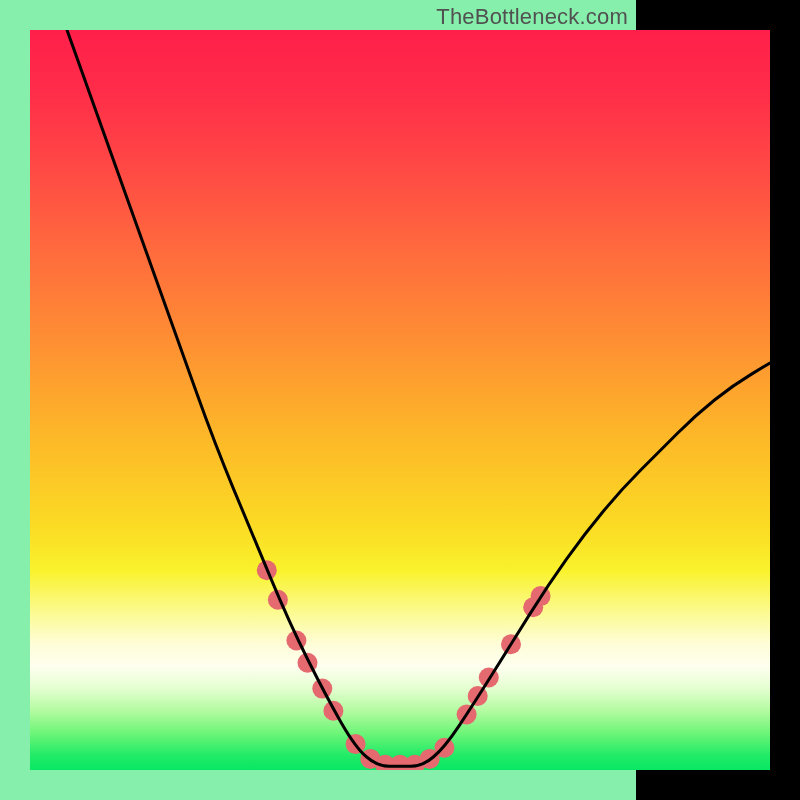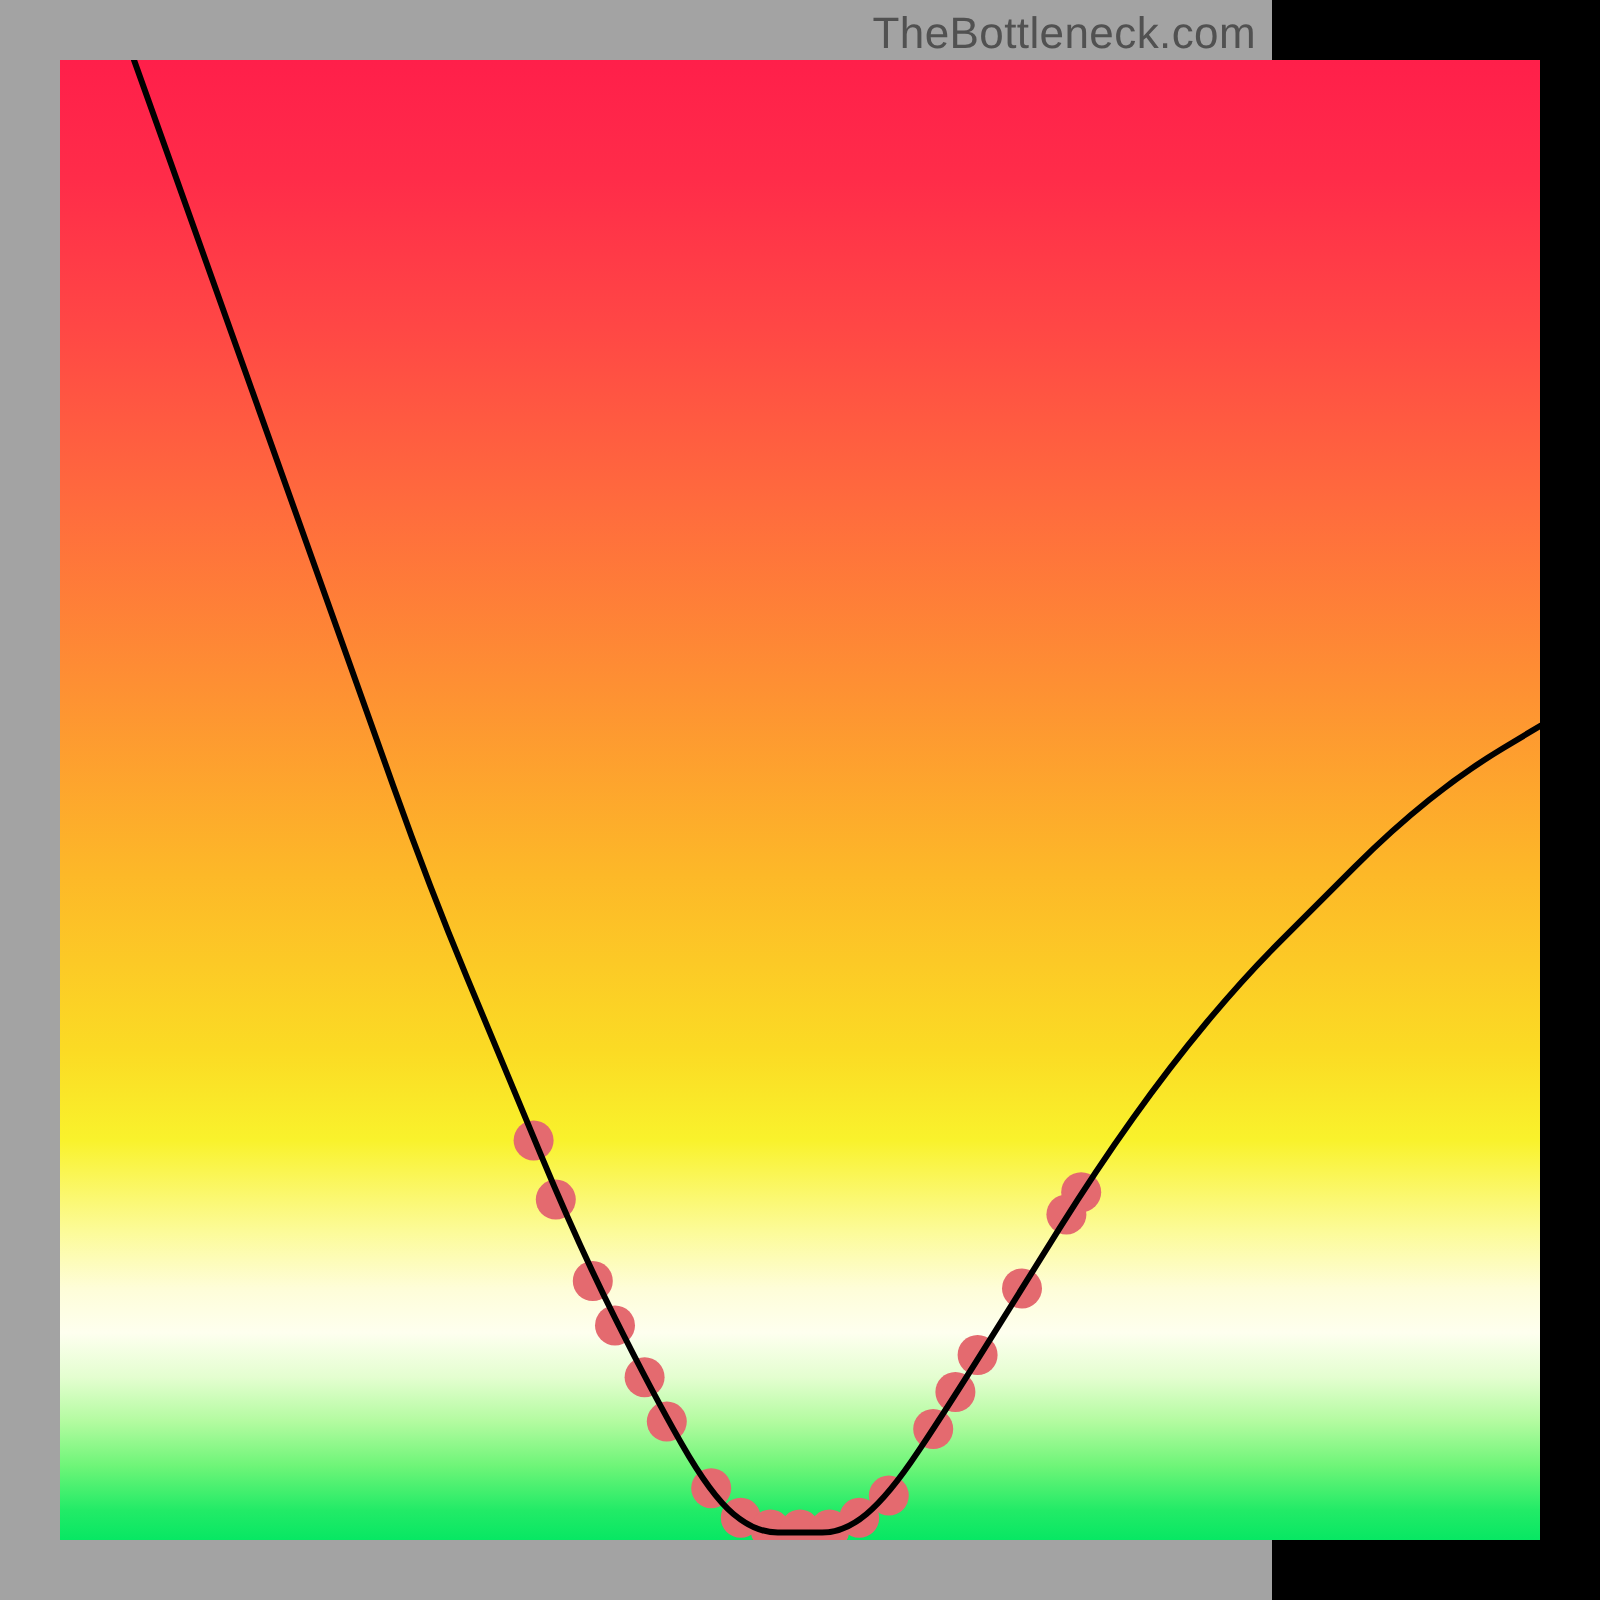--- a/index.html
+++ b/index.html
@@ -10,21 +10,21 @@
     background: #000;
     overflow: hidden;
     font-family: Arial, Helvetica, sans-serif;
   }
   .frame {
     position: absolute;
     left: 0;
     top: 0;
     width: 636px;
     height: 800px;
-    background: #a3a3a3;
+    background: #86efac;
   }
   .plot-area {
     position: absolute;
     left: 30px;
     top: 30px;
     width: 740px;
     height: 740px;
     overflow: hidden;
   }
   .gradient-bg {

